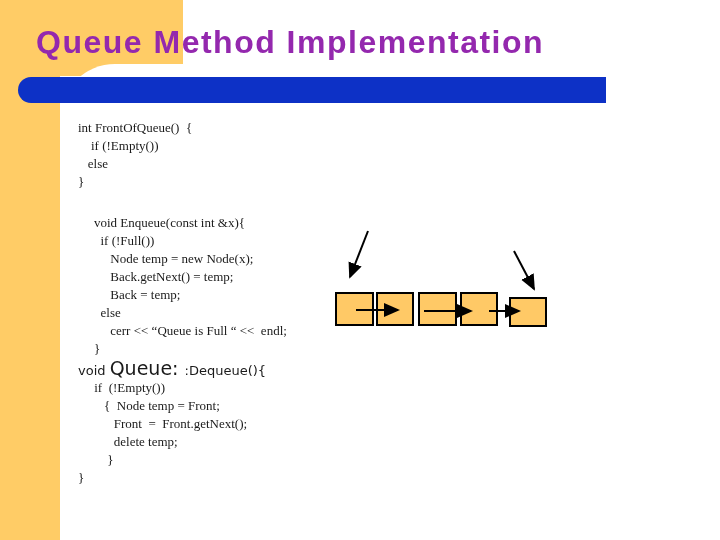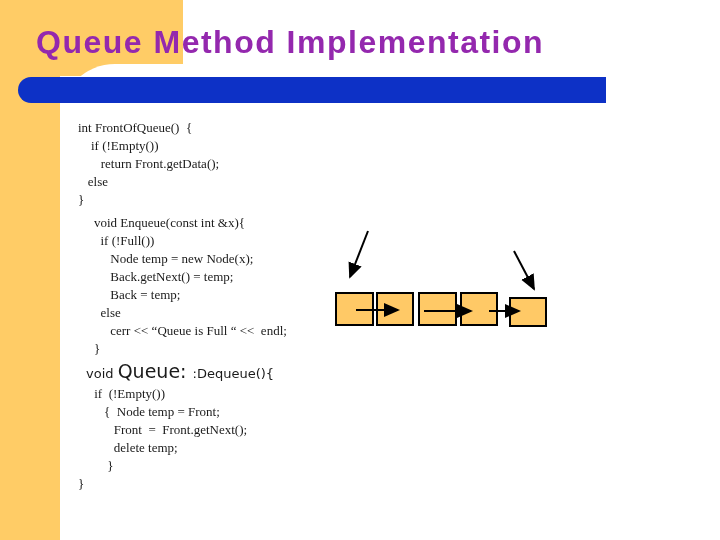--- a/index.html
+++ b/index.html
@@ -9,36 +9,36 @@
   .left-stripe{position:absolute;left:0;top:0;width:60px;height:540px;}
   .content-panel{position:absolute;left:60px;top:64px;right:0;bottom:0;background:#ffffff;
                  border-top-left-radius:55px;}
   .blue-bar{position:absolute;left:18px;top:77px;width:588px;height:26px;
             border-radius:13px 0 0 13px;}
   .slide-title{position:absolute;left:36px;top:24px;margin:0;font-size:32px;font-weight:bold;
                letter-spacing:1.5px;font-family:"Liberation Sans",sans-serif;white-space:nowrap;}
   .code-block{position:absolute;left:78px;font-size:13px;line-height:18px;color:#1a1a1a;
               white-space:pre;}
   .code-line{white-space:pre;font-family:Liberation Serif, serif;}
-  .mixed-line{line-height:22px;white-space:pre;margin-left:8px;}
+  .mixed-line{line-height:16px;white-space:pre;}
   .mixed-line .big{font-size:19px;}
   #b1{top:119px;} #b2{top:214px;margin-left:16px;} #b3{top:360px;}
   svg.diagram{position:absolute;left:0;top:0;width:720px;height:540px;pointer-events:none;}
 </style>
 </head>
 <body>
 
 <div class="slide">
   <div class="top-accent" style="background: rgb(255, 204, 102);"></div>
   <div class="left-stripe" style="background: rgb(255, 204, 102);"></div>
   <div class="content-panel"></div>
   <div class="blue-bar" style="background: rgb(13, 49, 198);"></div>
   <h1 class="slide-title" style="color: rgb(148, 40, 174);">Queue Method Implementation</h1>
 
-  <div class="code-block" id="b1"><div class="code-line">int FrontOfQueue()  {</div><div class="code-line">    if (!Empty())</div><div class="code-line">       return Front.getData();</div><div class="code-line">   else</div><div class="code-line">}</div></div>
+  <div class="code-block" id="b1"><div class="code-line">int FrontOfQueue()  {</div><div class="code-line">    if (!Empty())</div><div class="code-line">   else</div><div class="code-line">}</div></div>
   <div class="code-block" id="b2"><div class="code-line">void Enqueue(const int &amp;x){</div><div class="code-line">  if (!Full())</div><div class="code-line">     Node temp = new Node(x);</div><div class="code-line">     Back.getNext() = temp;</div><div class="code-line">     Back = temp;</div><div class="code-line">  else</div><div class="code-line">     cerr &lt;&lt; “Queue is Full “ &lt;&lt;  endl;</div><div class="code-line">}</div></div>
   <div class="code-block" id="b3"><div class="mixed-line"><span>void </span><span class="big">Queue: </span><span>:</span><span>Dequeue(){</span></div><div class="code-line">     if  (!Empty())</div><div class="code-line">        {  Node temp = Front;</div><div class="code-line">           Front  =  Front.getNext();</div><div class="code-line">           delete temp;</div><div class="code-line">         }</div><div class="code-line">}</div></div>
 
   <svg class="diagram" id="diagram" viewBox="0 0 720 540" xmlns="http://www.w3.org/2000/svg">
     <defs>
       <marker id="ah" markerWidth="9" markerHeight="8" refX="7" refY="3.5" orient="auto">
         <path d="M0,0 L8,3.5 L0,7 z" fill="#000000"></path>
       </marker>
     </defs>
   <rect x="336" y="293" width="37" height="32" fill="#FFC966" stroke="#000000" stroke-width="2"></rect>

